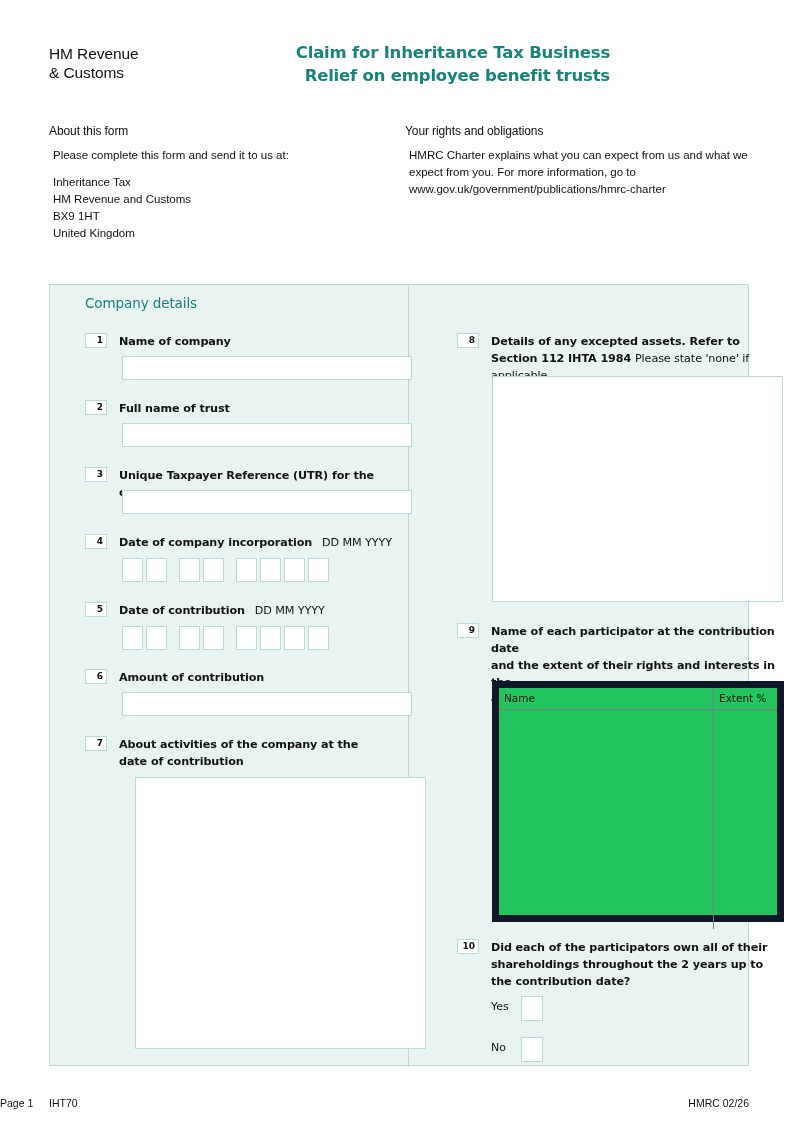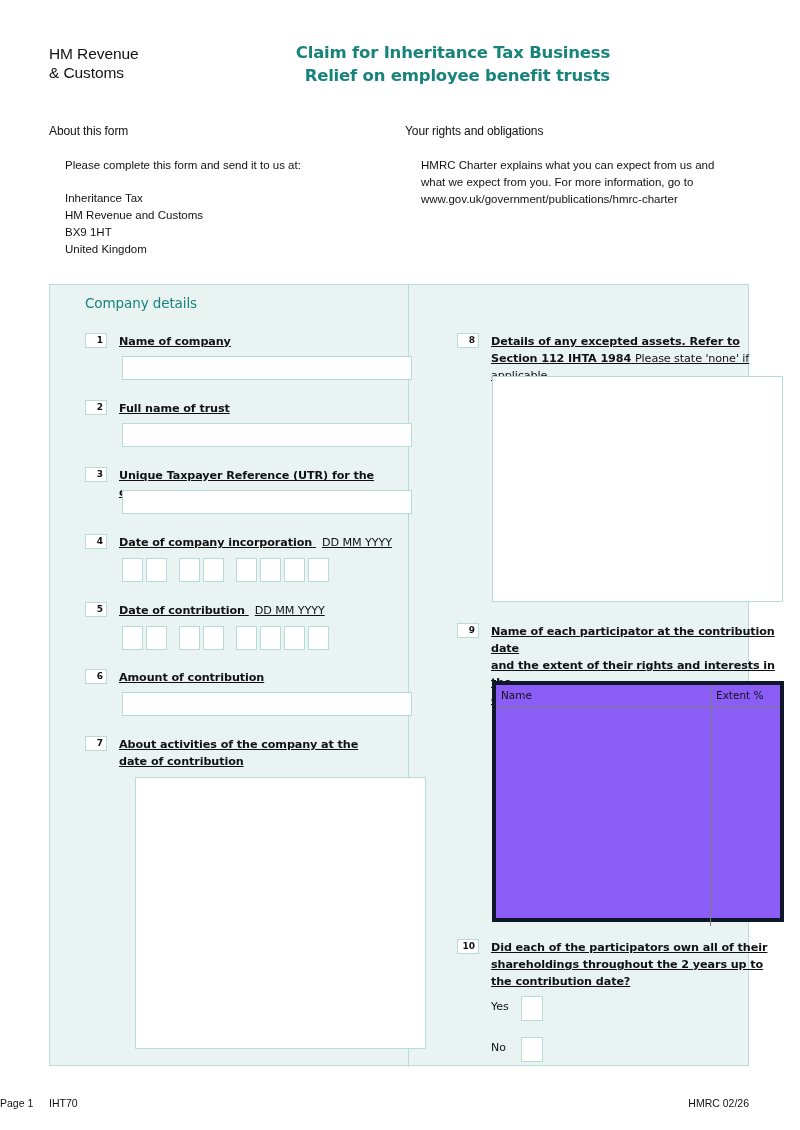--- a/index.html
+++ b/index.html
@@ -57,21 +57,21 @@
     color: #111111;
   }
   .intro h2 {
     margin: 0 0 6px 0;
     font-weight: normal;
     font-size: 12px;
     line-height: 20px;
     letter-spacing: -0.1px;
   }
   .intro p {
-    margin: 16px;
+    margin: 4px;
   }
   .intro p.spaced {
     margin-top: 10px;
   }
   #about-block { left: 49px; top: 121px; width: 340px; }
   #rights-block { left: 405px; top: 121px; width: 350px; }
 
   
   .panel {
     position: absolute;
@@ -133,21 +133,20 @@
   .qlabel {
     position: absolute;
     left: 34px;
     top: 0px;
     font-family: "DejaVu Sans", sans-serif;
     font-weight: bold;
     font-size: 11.2px;
     line-height: 17px;
     color: #111111;
     letter-spacing: -0.1px;
-    text-decoration: underline;
   }
   .qlabel .light {
     font-weight: normal;
   }
 
   
   .text-input {
     position: absolute;
     box-sizing: border-box;
     background: #ffffff;
@@ -195,22 +194,22 @@
     font-size: 11px;
     color: #111111;
     outline: none;
   }
   .date-group .date-cell:last-child { margin-right: 0; }
 
   
   .ptable {
     position: absolute;
     box-sizing: border-box;
-    background: #8b5cf6;
-    border: 4px solid #0f172a;
+    background: #22c55e;
+    border: 7px solid #0f172a;
   }
   .ptable-head {
     display: flex;
     height: 21px;
     border-bottom: 1px solid #777f7e;
   }
   .ptable-body {
     display: flex;
     height: 100%;
   }

